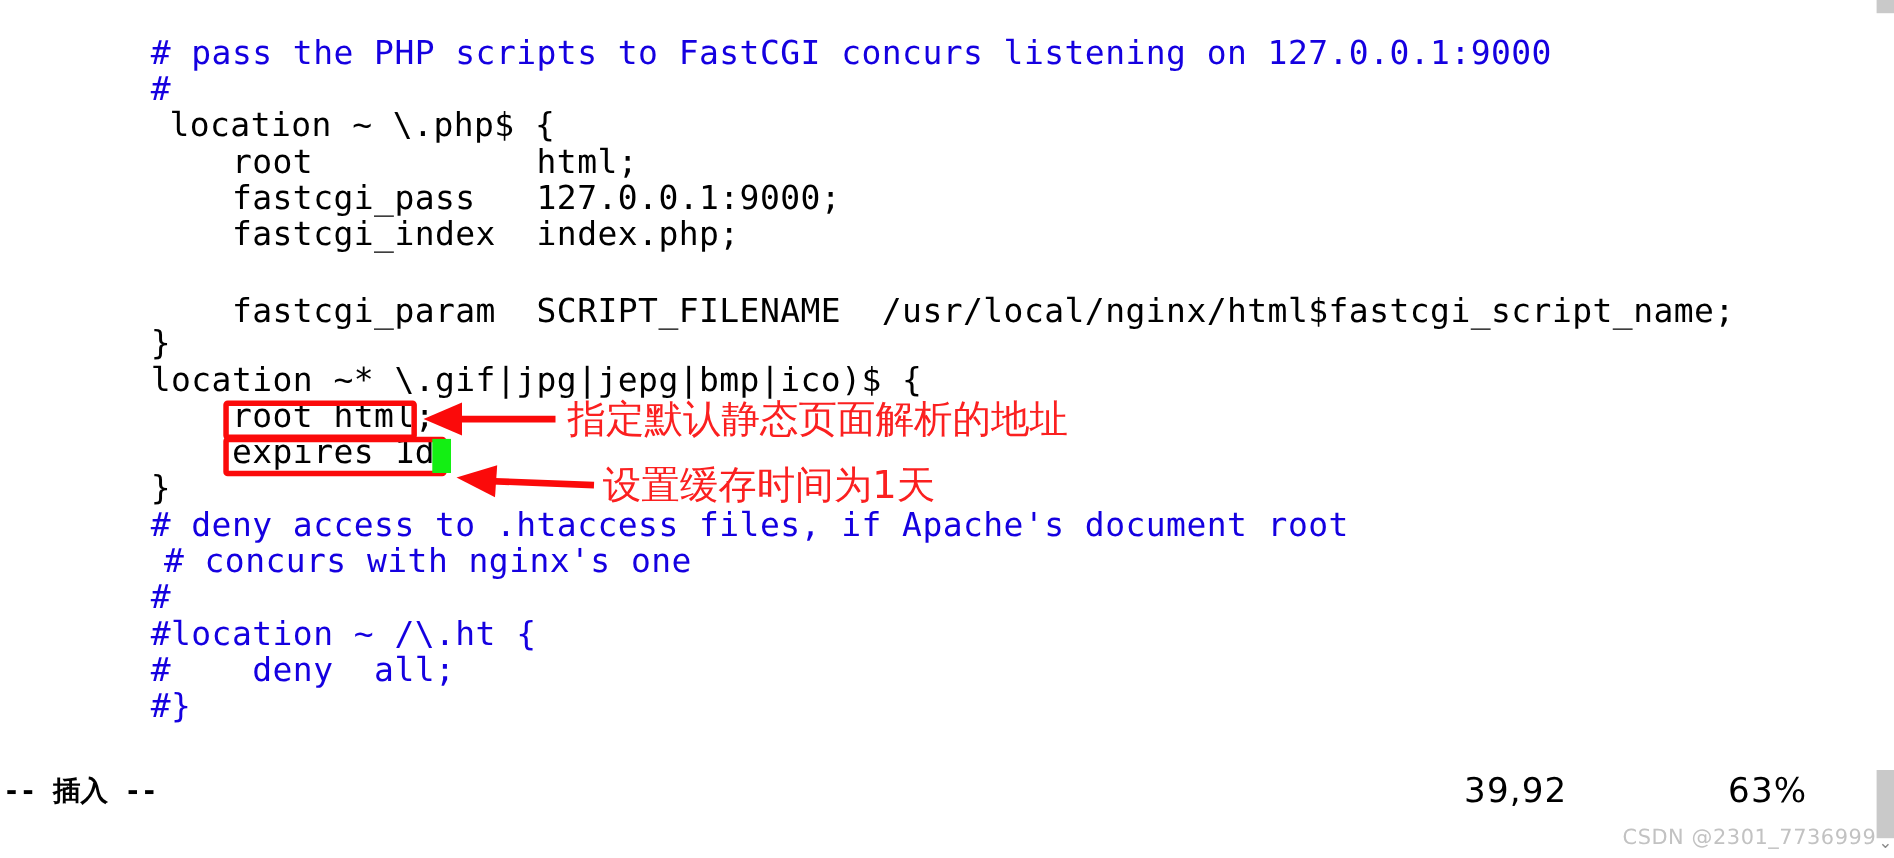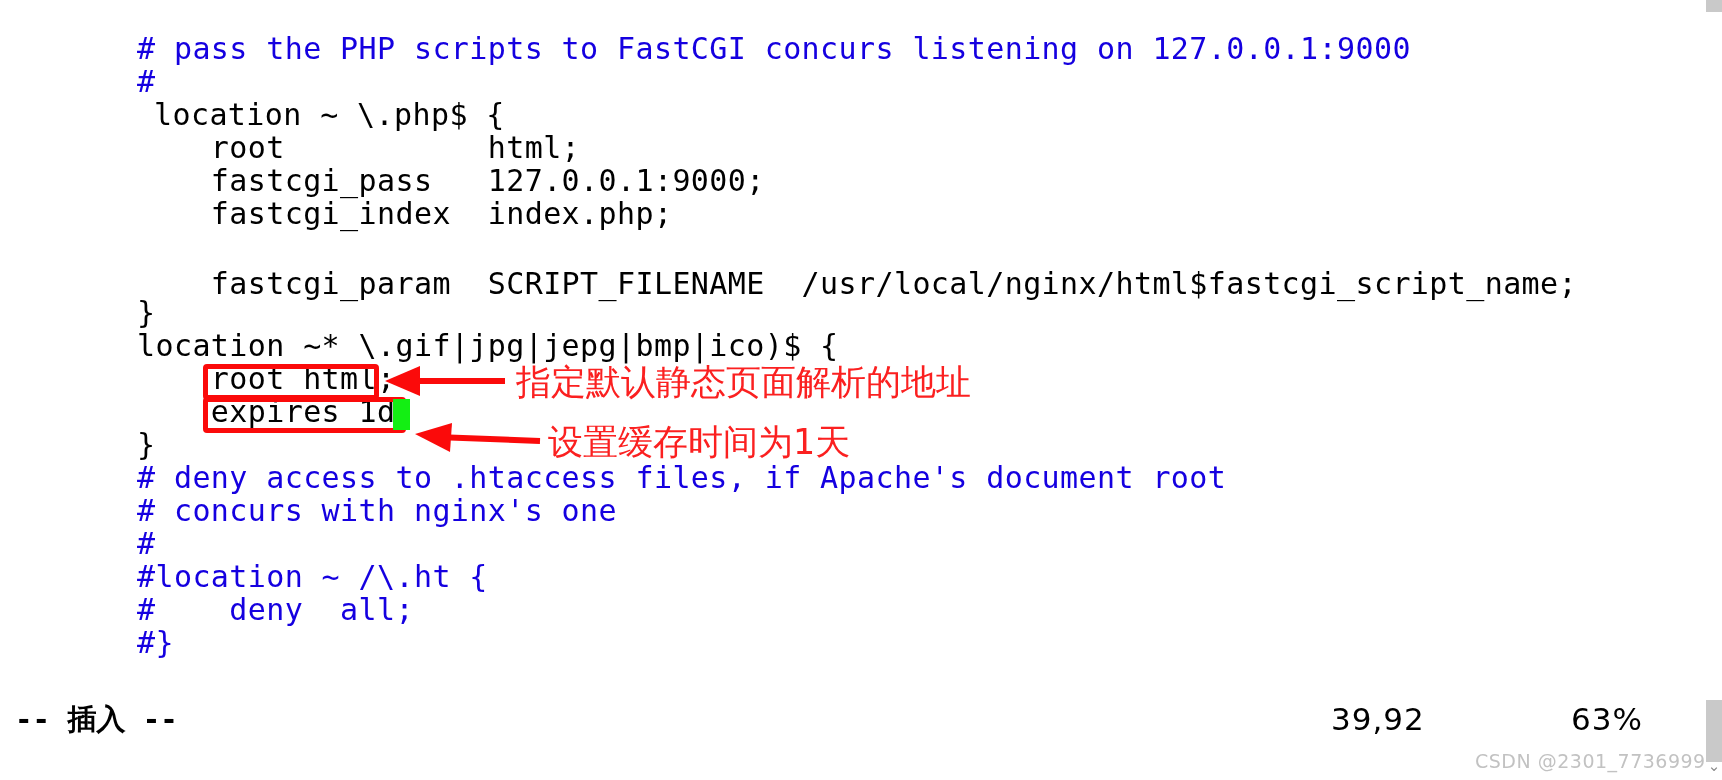--- a/index.html
+++ b/index.html
@@ -73,24 +73,24 @@
   
   #statusbar {
     position: absolute;
     left: 0;
     top: 700px;
     width: 1722px;
     height: 44px;
   }
   .status-mode {
     position: absolute;
-    left: 15px;
+    left: 3px;
     top: 2px;
     font-family: "DejaVu Sans Mono", "Liberation Mono", monospace;
-    font-size: 29px;
+    font-size: 25px;
     line-height: 34px;
     color: #000000;
     white-space: pre;
     font-weight: 700;
   }
   .status-pos {
     position: absolute;
     left: 1331px;
     top: 2px;
     font-family: "DejaVu Sans", "Liberation Sans", sans-serif;
@@ -172,21 +172,21 @@
       <div class="code-line c-code" style="top: 132px;">    root           html;</div>
       <div class="code-line c-code" style="top: 165px;">    fastcgi_pass   127.0.0.1:9000;</div>
       <div class="code-line c-code" style="top: 198px;">    fastcgi_index  index.php;</div>
       <div class="code-line c-code" style="top: 231px; margin-top: 37px;">    fastcgi_param  SCRIPT_FILENAME  /usr/local/nginx/html$fastcgi_script_name;</div>
       <div class="code-line c-code" style="top: 297px;">}</div>
       <div class="code-line c-code" style="top: 330px;">location ~* \.gif|jpg|jepg|bmp|ico)$ {</div>
       <div class="code-line c-code" style="top: 363px;">    root html;</div>
       <div class="code-line c-code" style="top: 396px;">    expires 1d;</div>
       <div class="code-line c-code" style="top: 429px;">}</div>
       <div class="code-line c-comment" style="top: 462px;"># deny access to .htaccess files, if Apache's document root</div>
-      <div class="code-line c-comment" style="top: 495px;"># concurs with nginx's one</div>
+      <div class="code-line c-comment" style="top: 495px; margin-left: 12px;"># concurs with nginx's one</div>
       <div class="code-line c-comment" style="top: 528px;">#</div>
       <div class="code-line c-comment" style="top: 561px;">#location ~ /\.ht {</div>
       <div class="code-line c-comment" style="top: 594px;">#    deny  all;</div>
       <div class="code-line c-comment" style="top: 627px;">#}</div>
     </div>
 
   <svg id="annotations" viewBox="0 0 1722 780" width="1722" height="780">
 
     <g>
       <line x1="505" y1="381" x2="405" y2="381" stroke="#fb0a0a" stroke-width="6"></line>

